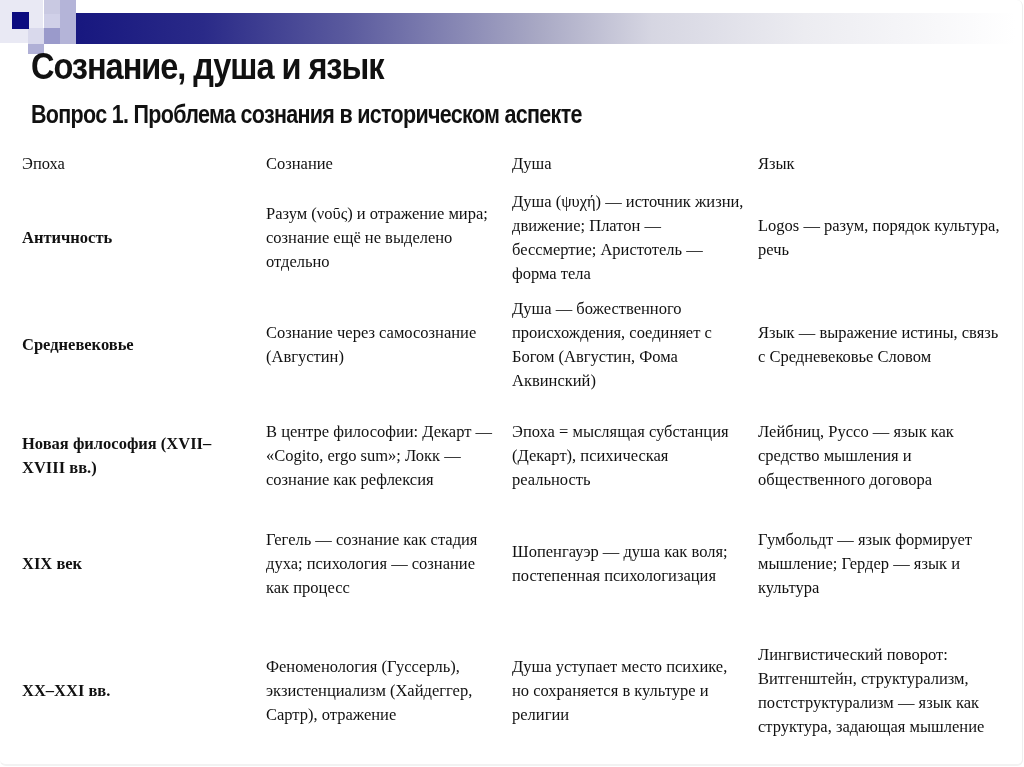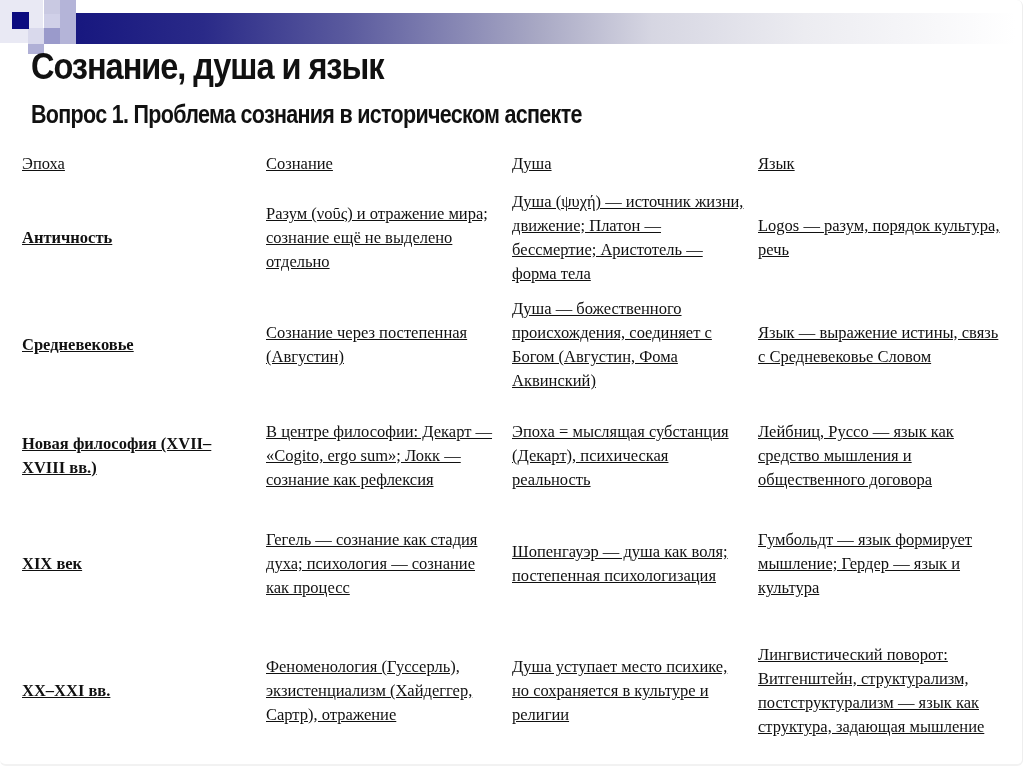--- a/index.html
+++ b/index.html
@@ -37,21 +37,21 @@
     position: absolute; left: 31px; top: 100px;
     font-family: "Liberation Sans", "DejaVu Sans", sans-serif;
     font-weight: bold; font-size: 25px; letter-spacing: -0.8px;
     transform: scaleX(0.86); transform-origin: left top;
     white-space: nowrap;
   }
 
   table.grid {
     position: absolute; left: 16px; top: 148px;
     width: 990px; border-collapse: collapse; table-layout: fixed;
-    font-size: 16.5px; line-height: 24px; text-decoration: underline;
+    font-size: 16.5px; line-height: 24px;
   }
   table.grid col.c0 { width: 244px; }
   table.grid col.c1 { width: 246px; }
   table.grid col.c2 { width: 246px; }
   table.grid col.c3 { width: 254px; }
   table.grid th, table.grid td {
     text-align: left; vertical-align: middle; padding: 2px 6px 2px 6px;
     font-weight: normal;
   }
   table.grid thead th { height: 30px; vertical-align: top; padding-top: 4px; }
@@ -96,21 +96,21 @@
     </thead>
     <tbody>
       <tr class="r0">
         <td class="era">Античность</td>
         <td>Разум (νοῦς) и отражение мира; сознание ещё не выделено отдельно</td>
         <td>Душа (ψυχή) — источник жизни, движение; Платон — бессмертие; Аристотель — форма тела</td>
         <td>Logos — разум, порядок культура, речь</td>
       </tr>
       <tr class="r1">
         <td class="era">Средневековье</td>
-        <td>Сознание через постепенная (Августин)</td>
+        <td>Сознание через самосознание (Августин)</td>
         <td>Душа — божественного происхождения, соединяет с Богом (Августин, Фома Аквинский)</td>
         <td>Язык — выражение истины, связь с Средневековье Словом</td>
       </tr>
       <tr class="r2">
         <td class="era">Новая философия (XVII–XVIII вв.)</td>
         <td>В центре философии: Декарт — «Cogito, ergo sum»; Локк — сознание как рефлексия</td>
         <td>Эпоха = мыслящая субстанция (Декарт), психическая реальность</td>
         <td>Лейбниц, Руссо — язык как средство мышления и общественного договора</td>
       </tr>
       <tr class="r3">

